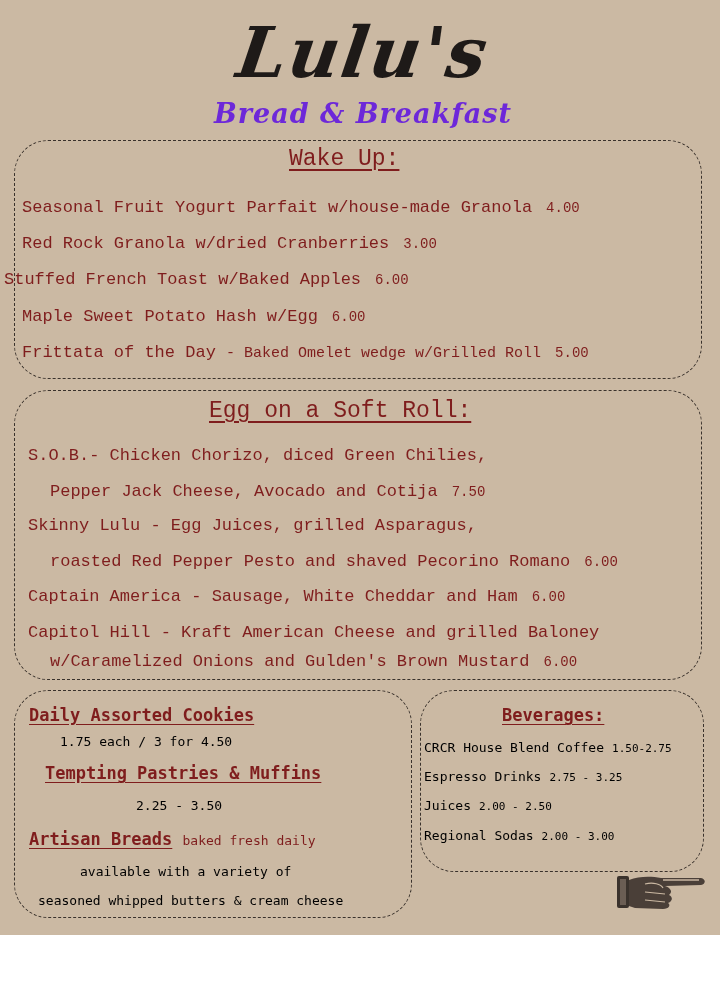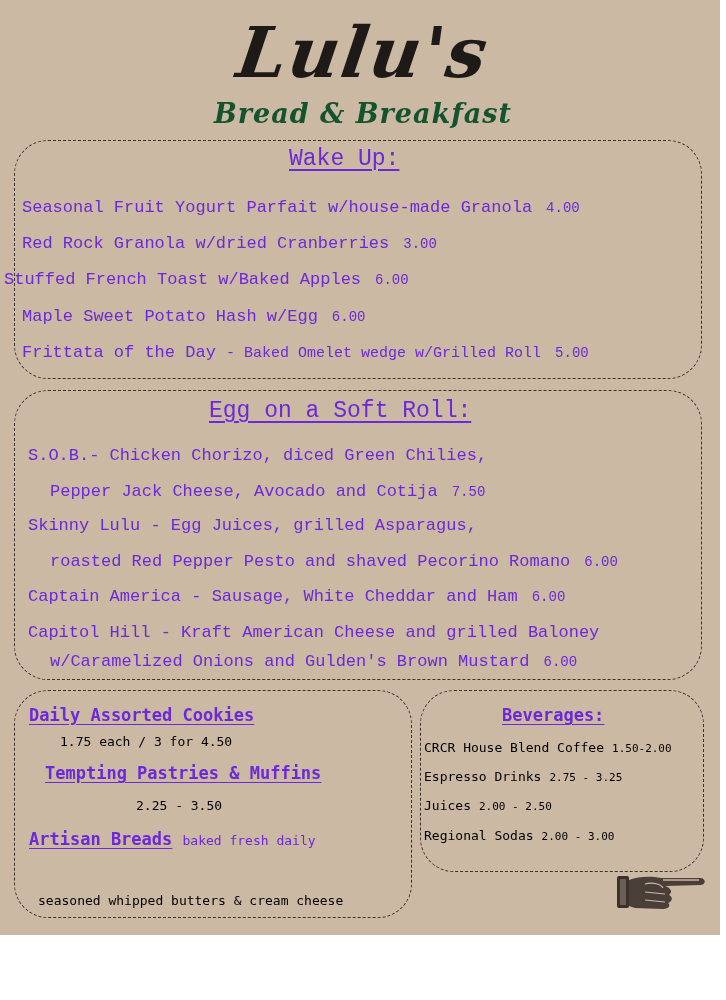--- a/index.html
+++ b/index.html
@@ -1,21 +1,21 @@
 <!DOCTYPE html>
 <html><head>
   <meta charset="utf-8">
   <style>
     html, body { margin: 0; padding: 0; }
     body { width: 726px; height: 1000px; background: #ffffff; position: relative; overflow: hidden; }
     .paper { position: absolute; left: 0; top: 0; width: 720px; height: 935px; background: #cbb9a3; }
-    .mono { font-family: "Liberation Mono", "DejaVu Sans Mono", monospace; color: #6d28d9; }
+    .mono { font-family: "Liberation Mono", "DejaVu Sans Mono", monospace; color: #7f1d1d; }
     .logo { position: absolute; left: 0; width: 726px; text-align: center; }
     .logo-main { top: 8px; font-family: "DejaVu Serif", serif; font-style: italic; font-weight: bold; font-size: 70px; color: #1e1a18; letter-spacing: 2px; transform: skewX(-8deg); line-height: 90px; }
-    .logo-sub { top: 98px; font-family: "DejaVu Serif", serif; font-style: italic; font-weight: bold; font-size: 27px; color: #14532d; letter-spacing: 1px; }
+    .logo-sub { top: 98px; font-family: "DejaVu Serif", serif; font-style: italic; font-weight: bold; font-size: 27px; color: #6d28d9; letter-spacing: 1px; }
     .box { position: absolute; border: 1.5px dashed #3a322c; border-radius: 34px; }
     .box-wake { left: 14px; top: 140px; width: 686px; height: 237px; }
     .box-egg { left: 14px; top: 390px; width: 686px; height: 288px; }
     .box-bake { left: 14px; top: 690px; width: 396px; height: 226px; }
     .box-bev { left: 420px; top: 690px; width: 282px; height: 180px; }
     .heading { position: absolute; font-size: 23px; text-decoration: underline; text-underline-offset: 4px; white-space: nowrap; }
     .line { position: absolute; white-space: nowrap; font-size: 17px; }
     .price { font-size: 14px; margin-left: 14px; }
     .small { font-size: 15px; }
     .sub-h { position: absolute; font-size: 17px; font-weight: bold; text-decoration: underline; text-underline-offset: 3px; white-space: nowrap; font-family: "DejaVu Sans Mono", monospace; }
@@ -79,26 +79,27 @@
 
   <div class="box box-bake"></div>
   <div class="mono sub-h" style="left:29px; top:705px;">Daily Assorted Cookies</div>
   <div class="bev-line" style="left:60px; top:734px; font-size:13px;">1.75 each / 3 for 4.50</div>
   <div class="mono sub-h" style="left:45px; top:763px;">Tempting Pastries &amp; Muffins</div>
   <div class="bev-line" style="left:136px; top:798px; font-size:13px;">2.25 - 3.50</div>
   <div class="mono line" style="left:29px; top:829px;">
     <span class="sub-h" style="position:static;">Artisan Breads</span>
     <span class="bev-line" style="position:static;">baked fresh daily</span>
   </div>
+  <div class="bev-line" style="left:80px; top:864px;">available with a variety of</div>
   <div class="bev-line" style="left:38px; top:893px;">seasoned whipped butters &amp; cream cheese</div>
 
   <div class="box box-bev"></div>
   <div class="mono sub-h" style="left:502px; top:705px;">Beverages:</div>
   <div class="bev-line" style="left:424px; top:740px;">
-    <span>CRCR House Blend Coffee</span><span class="bev-price">1.50-2.00</span>
+    <span>CRCR House Blend Coffee</span><span class="bev-price">1.50-2.75</span>
   </div>
   <div class="bev-line" style="left:424px; top:769px;">
     <span>Espresso Drinks</span><span class="bev-price">2.75 - 3.25</span>
   </div>
   <div class="bev-line" style="left:424px; top:798px;">
     <span>Juices</span><span class="bev-price">2.00 - 2.50</span>
   </div>
   <div class="bev-line" style="left:424px; top:828px;">
     <span>Regional Sodas</span><span class="bev-price">2.00 - 3.00</span>
   </div>

